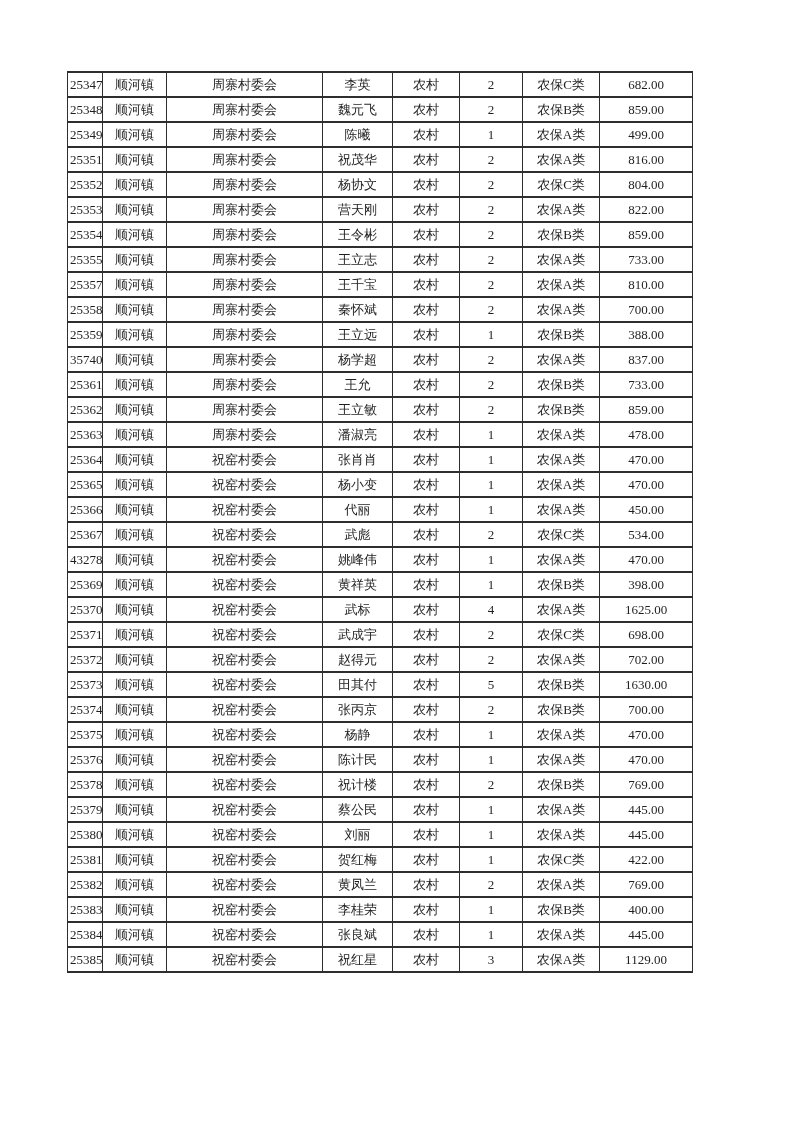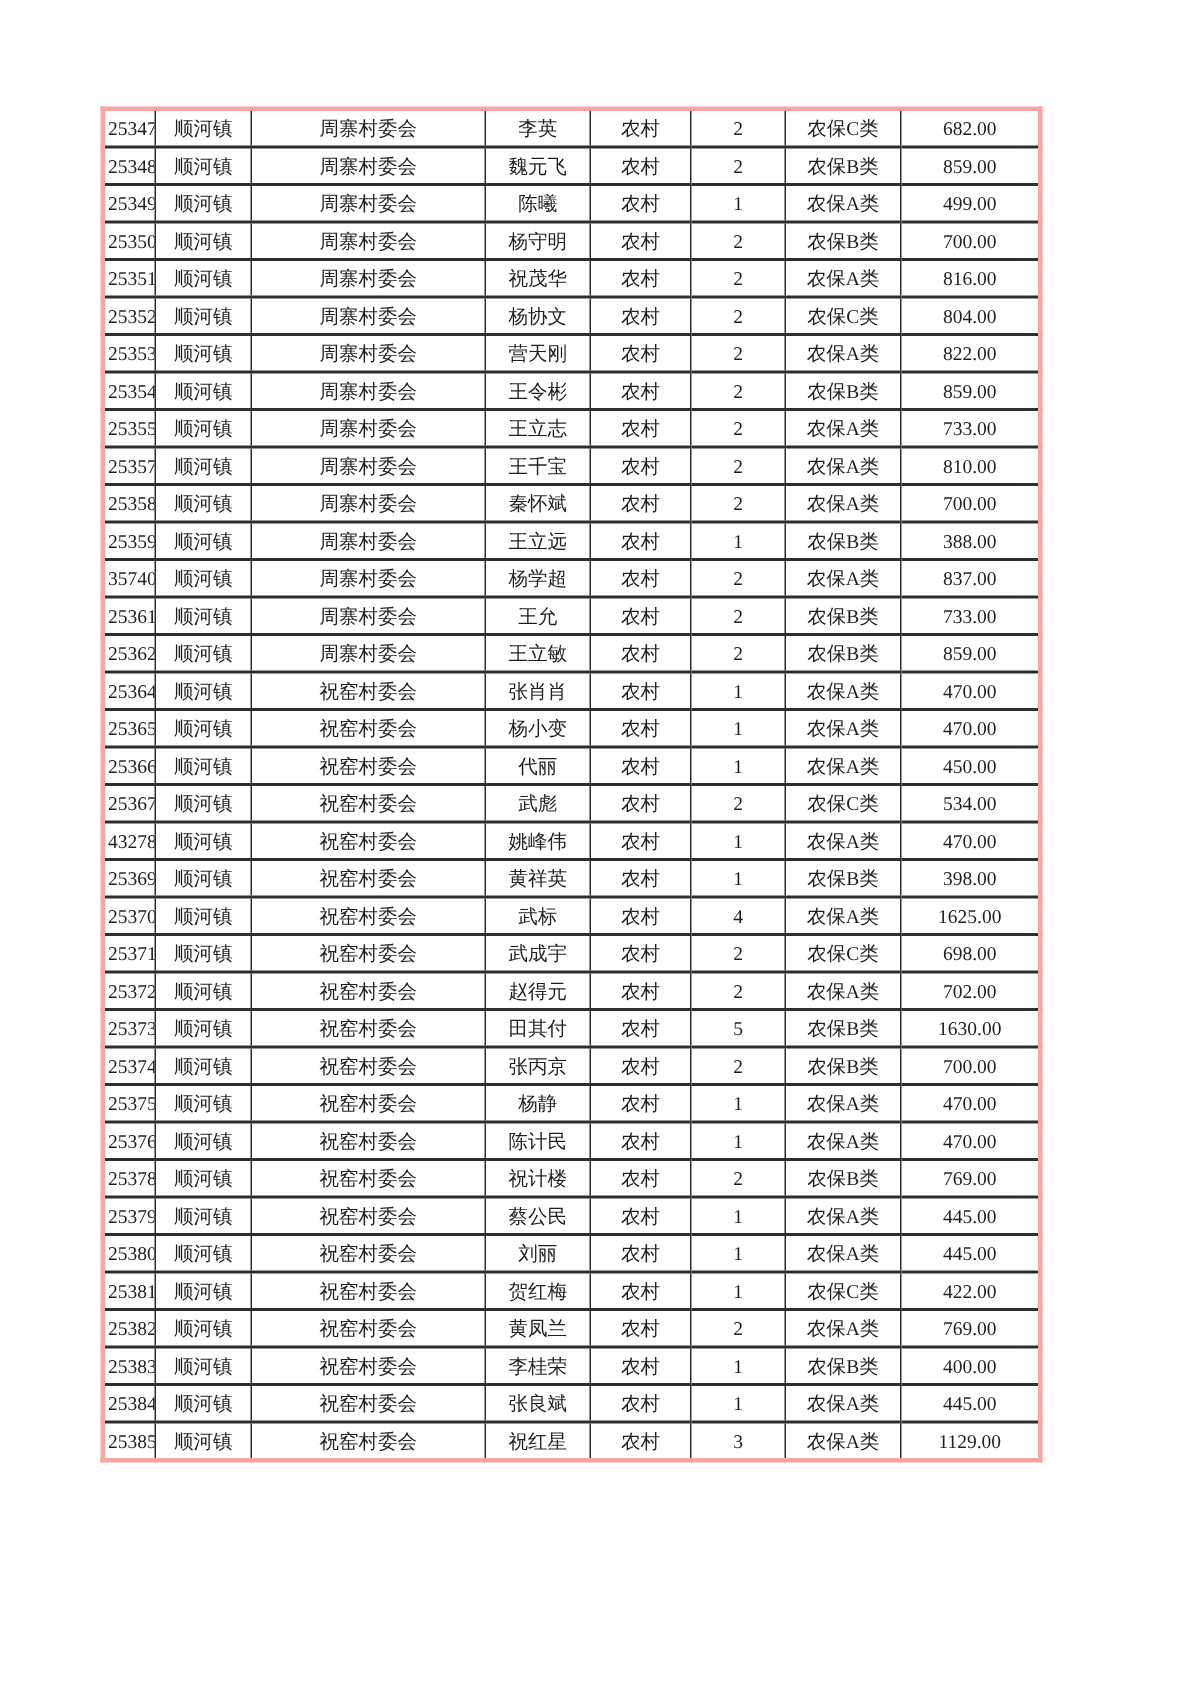--- a/index.html
+++ b/index.html
@@ -23,21 +23,21 @@
     height: 1122px;
     background: #ffffff;
   }
   table.roster {
     position: absolute;
     left: 67px;
     top: 71px;
     width: 625px;
     border-collapse: collapse;
     table-layout: fixed;
-    border: 3px solid #fca5a5;
+    border: 1px solid #fca5a5;
   }
   table.roster td {
     border: 1px solid #2e2e2e;
     border-top-width: 2px;
     border-bottom-width: 2px;
     height: 23px;
     padding: 0 2px;
     text-align: center;
     vertical-align: middle;
     font-size: 13px;
@@ -94,30 +94,20 @@
           <td>25349</td>
           <td>顺河镇</td>
           <td>周寨村委会</td>
           <td>陈曦</td>
           <td>农村</td>
           <td>1</td>
           <td>农保A类</td>
           <td>499.00</td>
         </tr>
         <tr>
-          <td>25350</td>
-          <td>顺河镇</td>
-          <td>周寨村委会</td>
-          <td>杨守明</td>
-          <td>农村</td>
-          <td>2</td>
-          <td>农保B类</td>
-          <td>700.00</td>
-        </tr>
-        <tr>
           <td>25351</td>
           <td>顺河镇</td>
           <td>周寨村委会</td>
           <td>祝茂华</td>
           <td>农村</td>
           <td>2</td>
           <td>农保A类</td>
           <td>816.00</td>
         </tr>
         <tr>
@@ -212,20 +202,30 @@
         </tr>
         <tr>
           <td>25362</td>
           <td>顺河镇</td>
           <td>周寨村委会</td>
           <td>王立敏</td>
           <td>农村</td>
           <td>2</td>
           <td>农保B类</td>
           <td>859.00</td>
+        </tr>
+        <tr>
+          <td>25363</td>
+          <td>顺河镇</td>
+          <td>周寨村委会</td>
+          <td>潘淑亮</td>
+          <td>农村</td>
+          <td>1</td>
+          <td>农保A类</td>
+          <td>478.00</td>
         </tr>
         <tr>
           <td>25364</td>
           <td>顺河镇</td>
           <td>祝窑村委会</td>
           <td>张肖肖</td>
           <td>农村</td>
           <td>1</td>
           <td>农保A类</td>
           <td>470.00</td>

